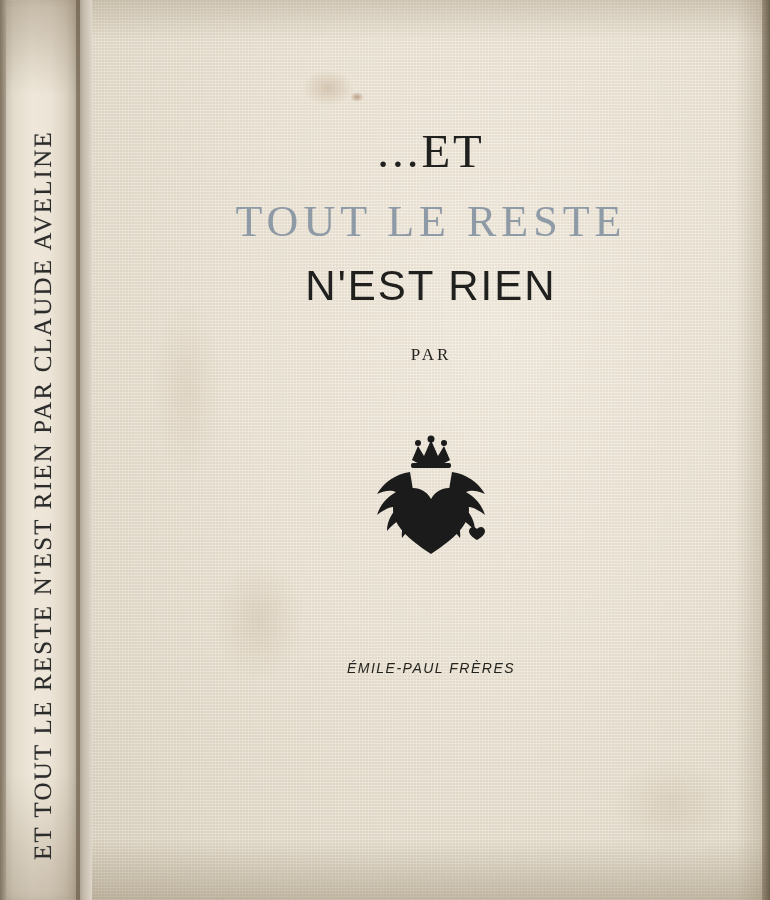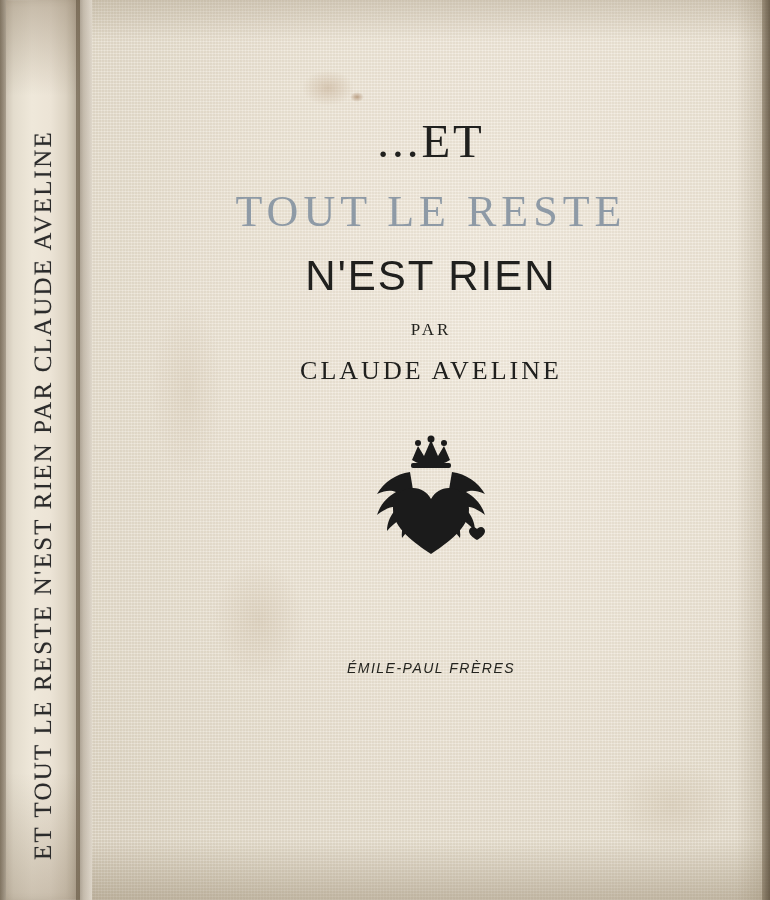--- a/index.html
+++ b/index.html
@@ -148,21 +148,21 @@
     background: radial-gradient(ellipse, rgba(170,146,112,0.18), rgba(170,146,112,0) 72%); }
   .stain.s4 { left: 520px; top: 760px; width: 120px; height: 90px;
     background: radial-gradient(ellipse, rgba(170,146,112,0.16), rgba(170,146,112,0) 72%); }
   .stain.s5 { left: 60px; top: 300px; width: 70px; height: 180px;
     background: radial-gradient(ellipse, rgba(175,152,118,0.14), rgba(175,152,118,0) 72%); }
 
   
   .title-block {
     position: absolute;
     left: 0;
-    top: 116px;
+    top: 126px;
     width: 678px;
     text-align: center;
   }
   .title-line1 {
     font-family: "Liberation Serif", serif;
     font-size: 47px;
     letter-spacing: 3px;
     color: #20201e;
     line-height: 1.1;
   }
@@ -176,21 +176,21 @@
   }
   .title-line3 {
     font-family: "Liberation Sans", sans-serif;
     font-size: 42px;
     letter-spacing: 2px;
     color: #20201e;
     line-height: 1.2;
     margin-top: 12px;
   }
   .byline-par {
-    margin-top: 19px;
+    margin-top: 34px;
     font-family: "Liberation Serif", serif;
     font-size: 17px;
     letter-spacing: 3px;
     color: #23231f;
   }
   .byline-author {
     margin-top: 16px;
     font-family: "Liberation Serif", serif;
     font-size: 26px;
     letter-spacing: 3px;
@@ -257,21 +257,20 @@
     <div class="stain s2"></div>
     <div class="stain s3"></div>
     <div class="stain s4"></div>
     <div class="stain s5"></div>
 
     <div class="title-block">
       <div class="title-line1">...ET</div>
       <div class="title-line2">TOUT LE RESTE</div>
       <div class="title-line3">N'EST RIEN</div>
       <div class="byline-par">PAR</div>
-      <div class="byline-author">CLAUDE AVELINE</div>
     </div>
 
     <div class="emblem">
       <svg viewBox="0 0 210 140" width="210" height="140" aria-hidden="true">
         <g fill="#1b1b1b">
 
           <path d="M86 30 l6 -14 l6 10 l7 -16 l7 16 l6 -10 l6 14 c-6 4 -12 5 -19 5 c-7 0 -13 -1 -19 -5 z"></path>
           <circle cx="92" cy="13" r="3"></circle>
           <circle cx="105" cy="9" r="3.5"></circle>
           <circle cx="118" cy="13" r="3"></circle>

